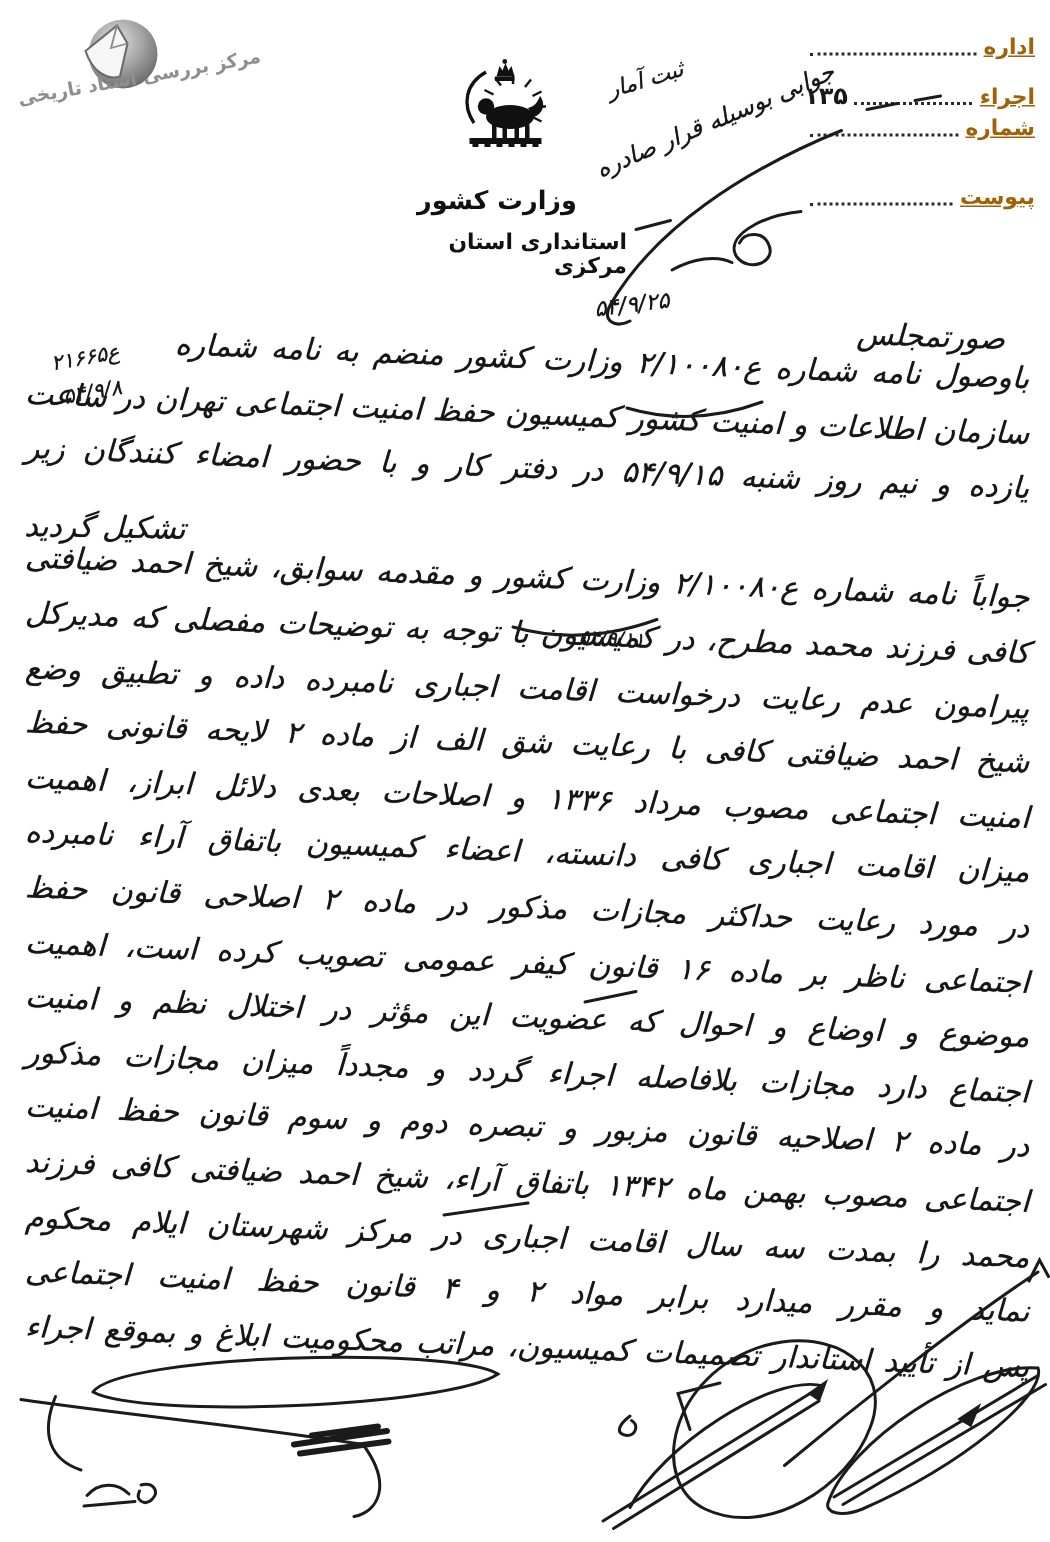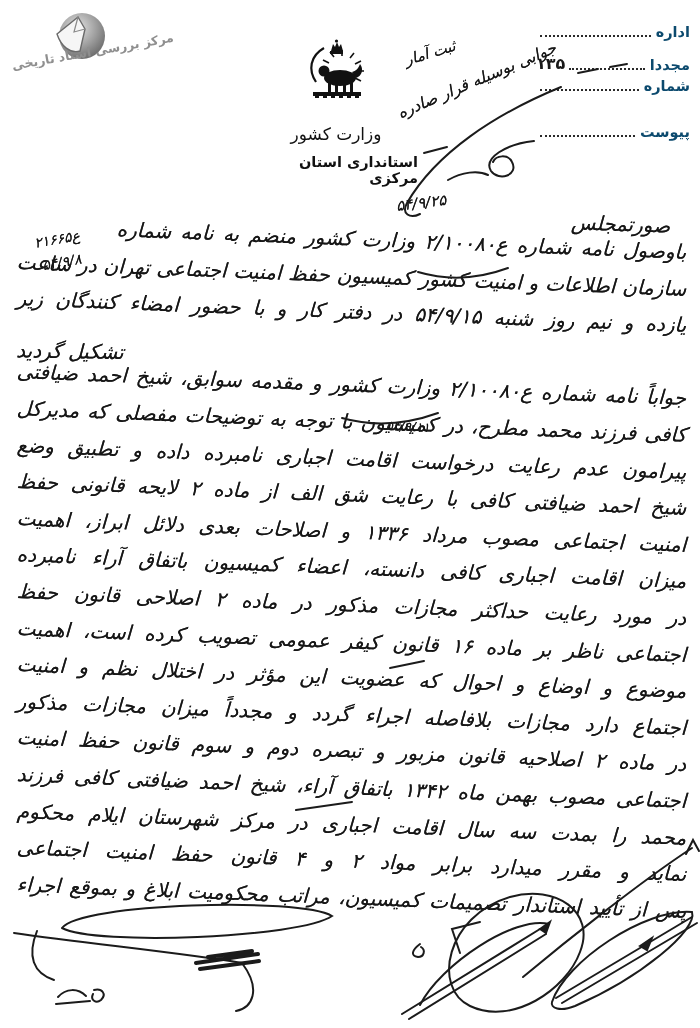--- a/index.html
+++ b/index.html
@@ -11,30 +11,30 @@
   
   .logo-sphere{position:absolute;left:46px;top:10px;}
   .logo-caption{
     position:absolute;left:12px;top:58px;width:170px;
     transform:rotate(-10deg);transform-origin:0 50%;
     color:#8f8f8f;font-size:12.5px;font-weight:bold;text-align:left;direction:rtl;
   }
   
   .emblem{position:absolute;left:304px;top:38px;}
   .ministry{
-    position:absolute;left:278px;top:124px;width:116px;text-align:center;
-    font-weight:normal;font-size:17px;letter-spacing:1px;color:#111;
+    position:absolute;left:278px;top:124px;width:116px;text-align:left;
+    font-weight:bold;font-size:17px;letter-spacing:1px;color:#111;
   }
   .governorate{
     position:absolute;left:252px;top:154px;width:166px;text-align:right;
     font-weight:bold;font-size:14.5px;color:#111;
   }
   
   .frow{position:absolute;left:536px;right:10px;display:flex;direction:rtl;align-items:flex-end;height:18px;}
-  .flabel{font-weight:bold;font-size:14.5px;color:#0c4a6e;white-space:nowrap;}
+  .flabel{font-weight:bold;font-size:14.5px;color:#a16207;white-space:nowrap;text-decoration:underline;}
   .fdots{flex:1;border-bottom:2px dotted #2a2a2a;margin:0 5px 3px 4px;}
   .fval{font-size:16px;font-weight:bold;padding-bottom:0px;}
   
   .hw{font-family:"DejaVu Sans",sans-serif;font-style:italic;color:#161616;
       text-shadow:0 0 .5px #444;white-space:nowrap;position:absolute;}
   .heading{right:30px;top:212px;font-size:20px;transform:rotate(2deg);}
   .note-stat{left:404px;top:44px;font-size:15px;transform:rotate(-17deg);}
   .note-diag{left:398px;top:104px;font-size:16px;transform:rotate(-23deg);transform-origin:0 50%;}
   .note-date{left:396px;top:194px;font-size:15px;transform:rotate(-7deg);}
   .ref-no{left:34px;top:231px;font-size:14px;transform:rotate(-10deg);}
@@ -91,21 +91,21 @@
     <path d="M11,58 h4 v2 h-4 z M19,58 h4 v2 h-4 z M27,58 h4 v2 h-4 z M35,58 h4 v2 h-4 z M43,58 h4 v2 h-4 z M51,58 h4 v2 h-4 z"></path>
   </svg>
   <div class="ministry">وزارت کشور</div>
   <div class="governorate">استانداری استان مرکزی</div>
 
   <div class="frow" style="top:22px">
     <span class="flabel">اداره</span>
     <span class="fdots"></span>
   </div>
   <div class="frow" style="top:55px">
-    <span class="flabel">مجددا</span>
+    <span class="flabel">اجراء</span>
     <span class="fdots"></span>
     <span class="fval">۱۳۵</span>
   </div>
   <div class="frow" style="top:76px">
     <span class="flabel">شماره</span>
     <span class="fdots"></span>
   </div>
   <div class="frow" style="top:122px">
     <span class="flabel">پیوست</span>
     <span class="fdots"></span>

